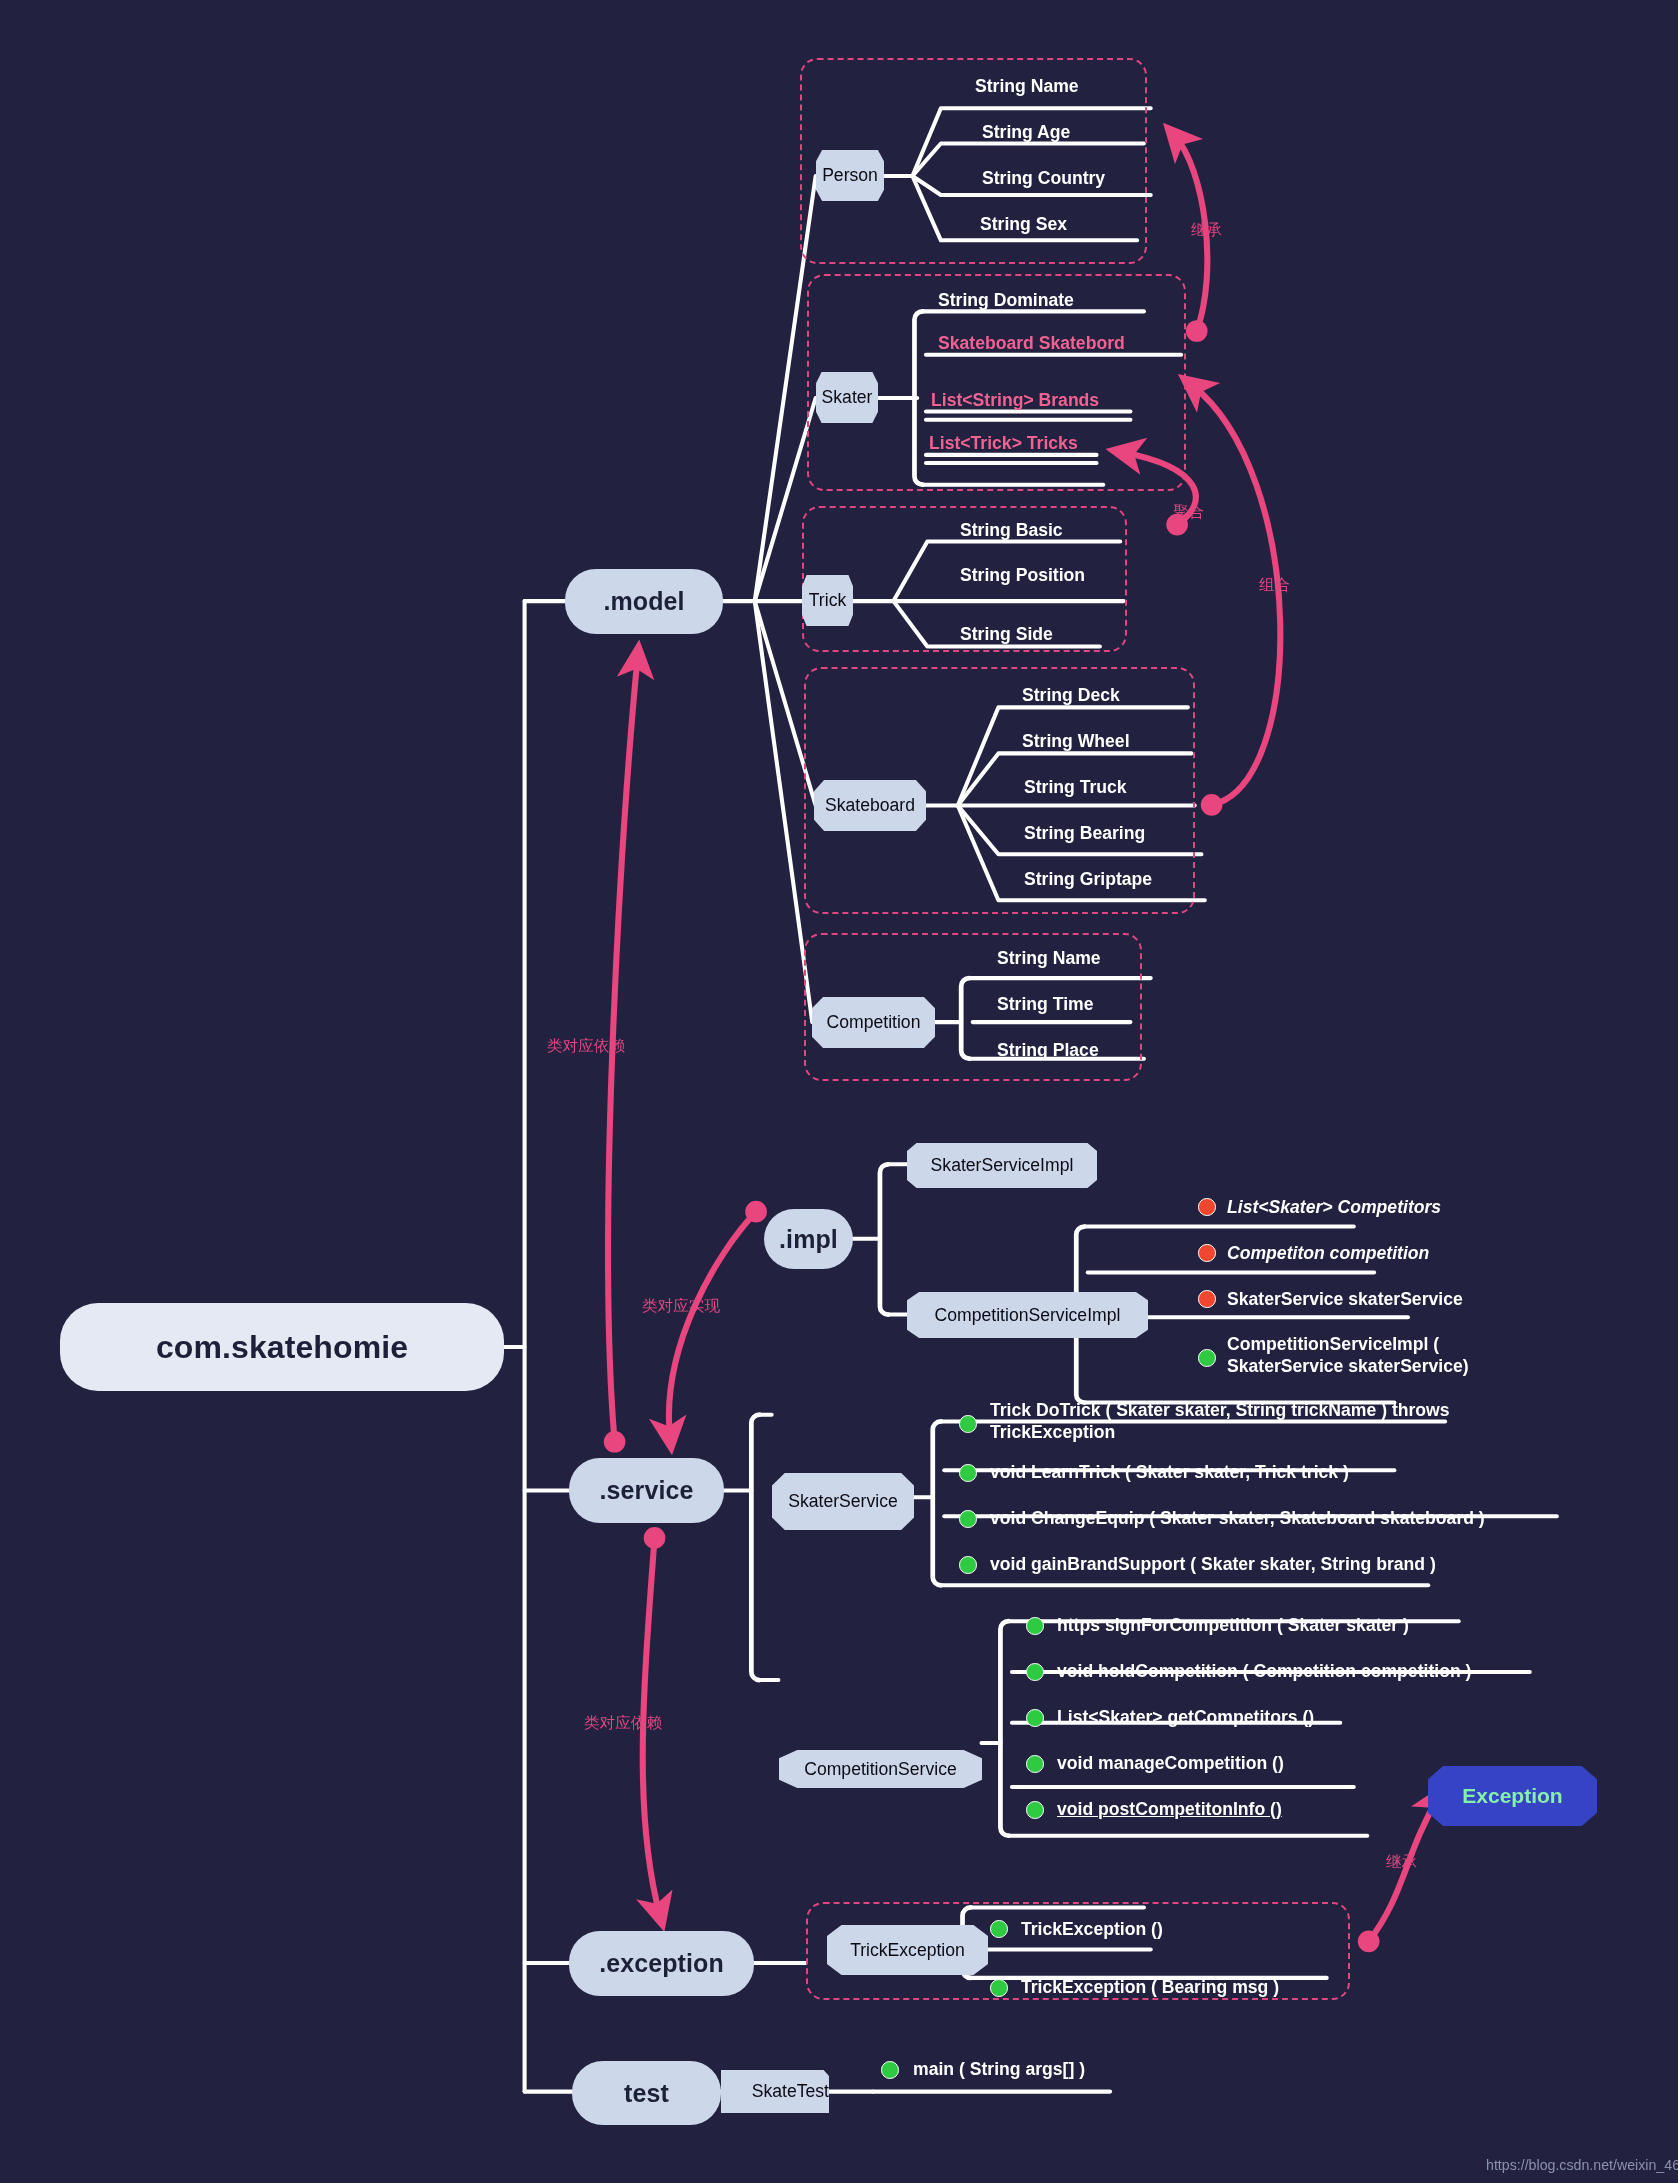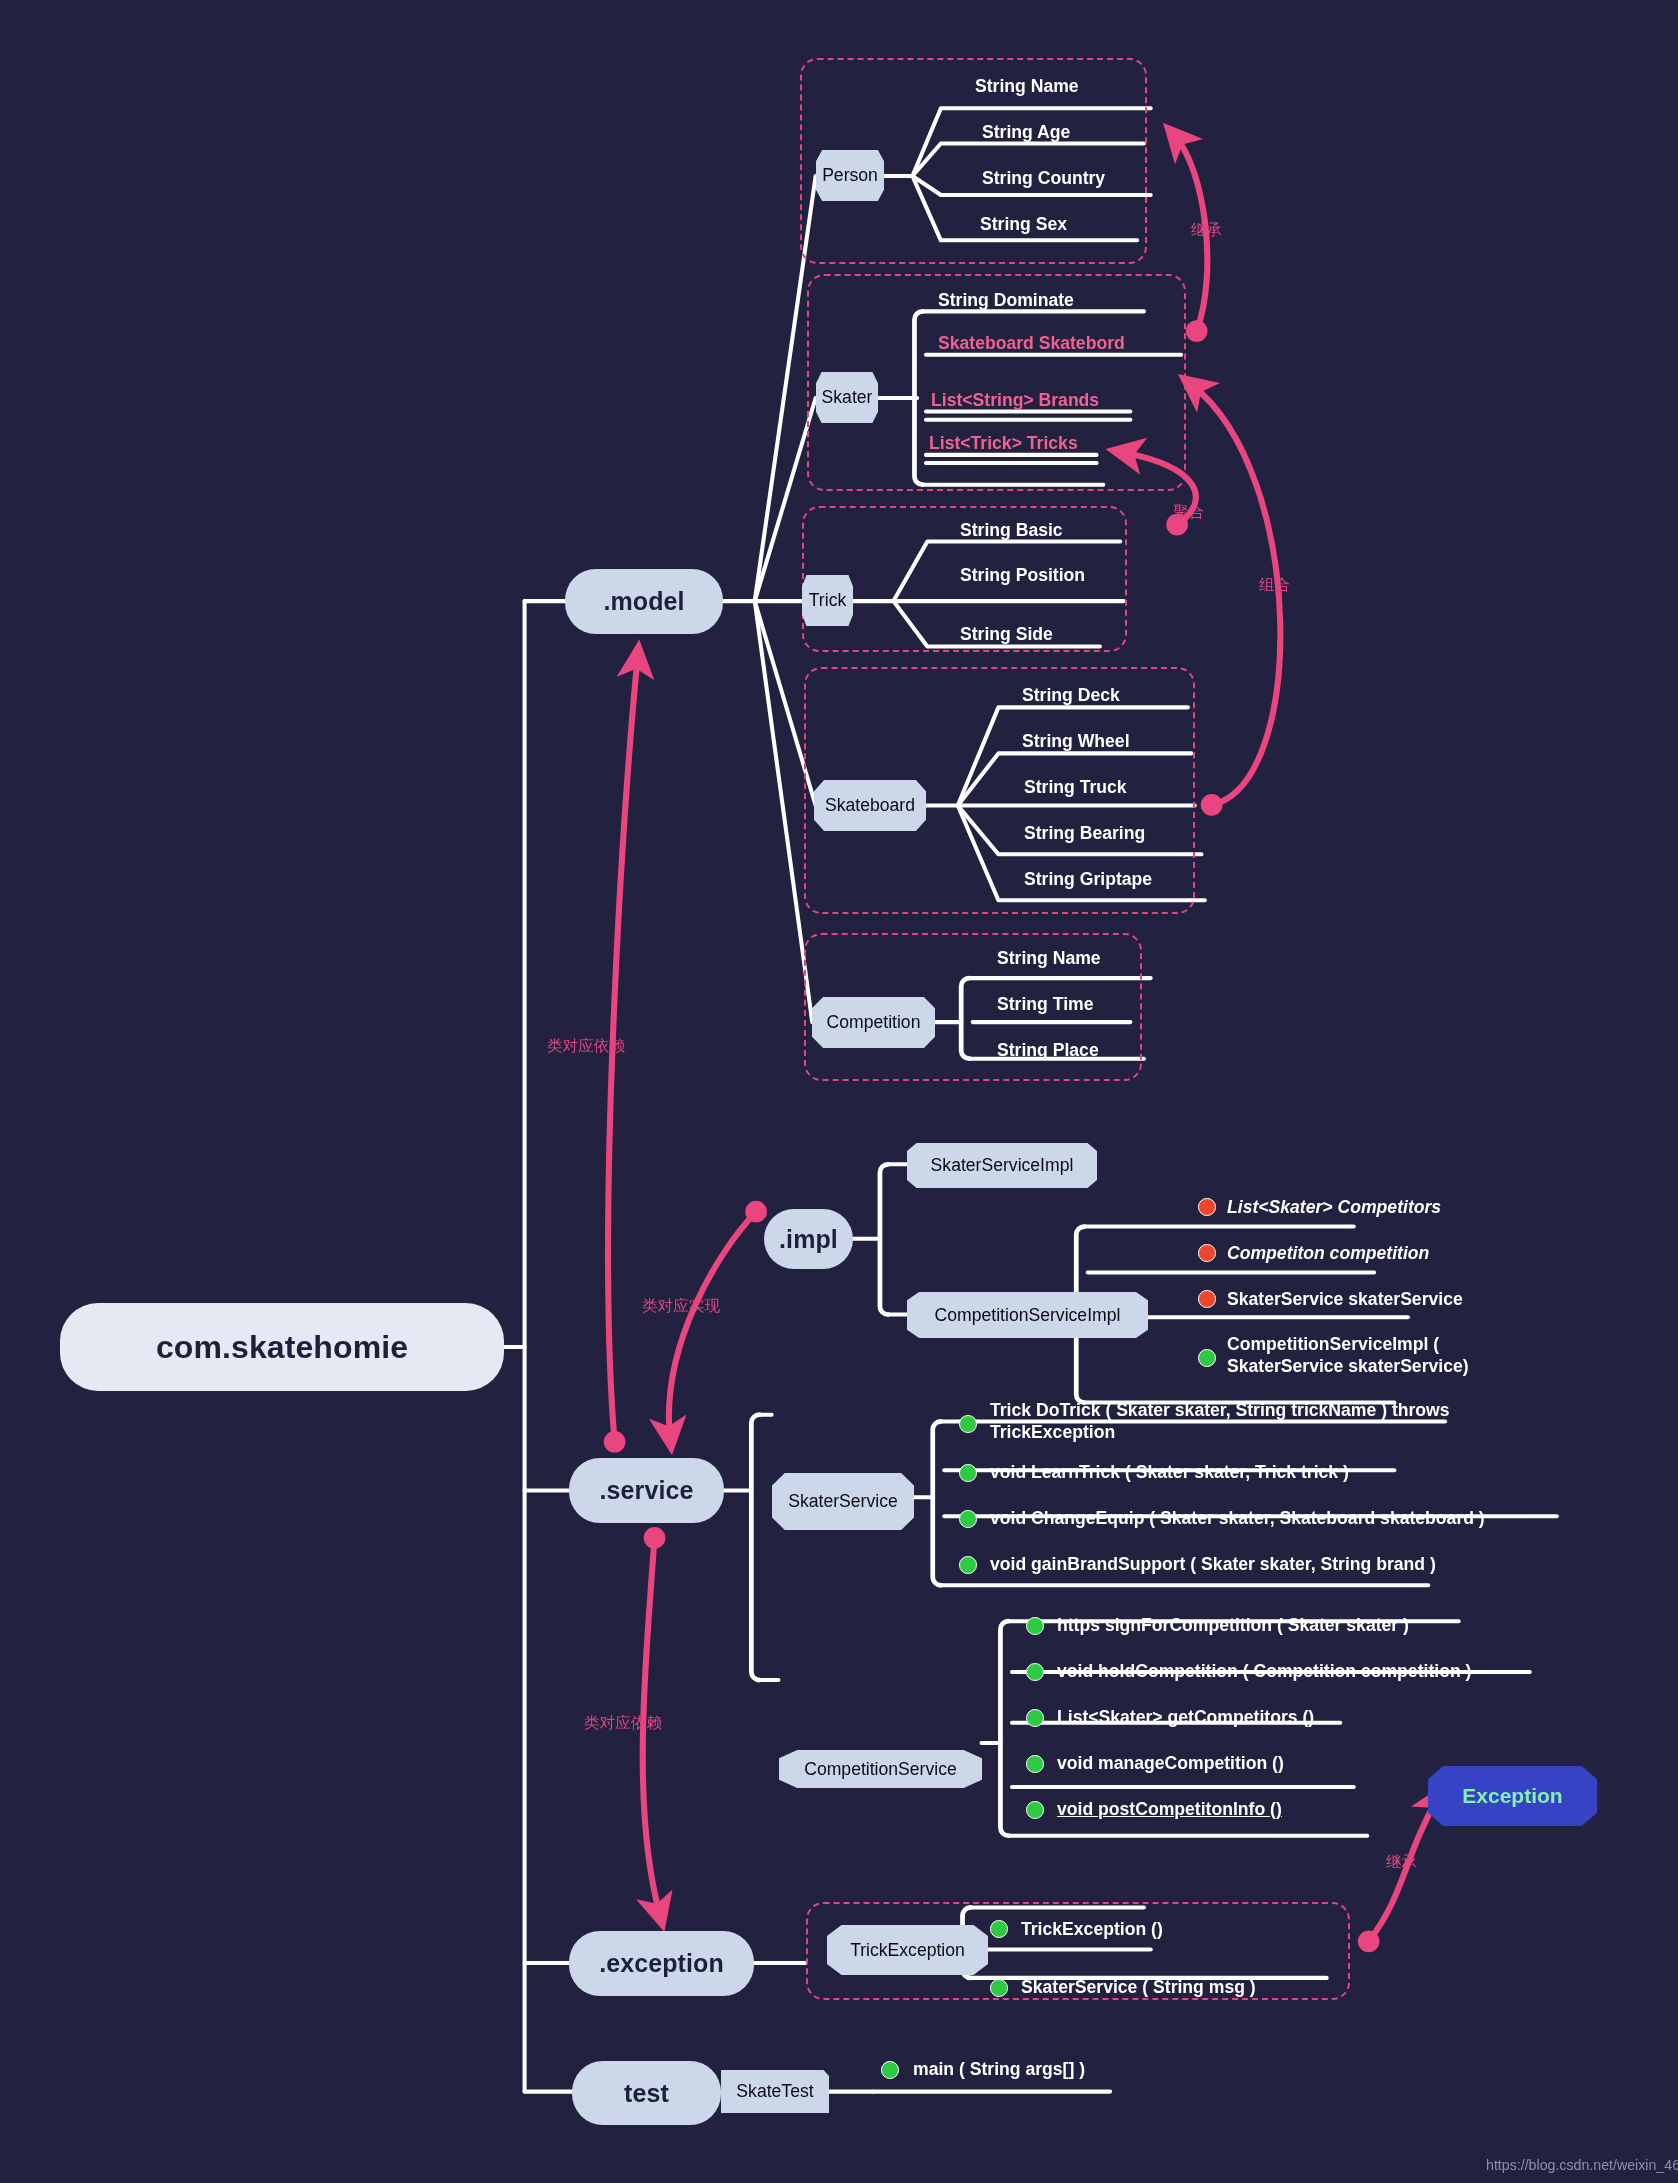--- a/index.html
+++ b/index.html
@@ -54,21 +54,21 @@
     background:#3543c4;
     color:#86efac;
     font-size:21px;
     font-weight:bold;
   }
   .flatbox{
     position:absolute;
     background:#cdd7ea;
     color:#0c0c14;
     font-size:17.6px;
-    display:flex;align-items:center;justify-content:center;
+    display:flex;align-items:center;justify-content:flex-end;
     white-space:nowrap;
     -webkit-clip-path:polygon(0 0,95% 0,100% 14%,100% 100%,0 100%);
     clip-path:polygon(0 0,95% 0,100% 14%,100% 100%,0 100%);
   }
 
   
   .leaf{
     position:absolute;
     color:#ffffff;
     font-size:17.6px;
@@ -373,21 +373,21 @@
   <div class="leaf" style="left:1057px;top:1799px;text-decoration:underline;">void postCompetitonInfo ()</div>
 
   <div class="hexa" style="left:827px;top:1925px;width:161px;height:50px;">
     <span>TrickException</span>
   </div>
 
   <span class="dot green" style="left:990px;top:1920px;"></span>
   <div class="leaf" style="left:1021px;top:1919px;">TrickException ()</div>
 
   <span class="dot green" style="left:990px;top:1979px;"></span>
-  <div class="leaf" style="left:1021px;top:1977px;">SkaterService ( String msg )</div>
+  <div class="leaf" style="left:1021px;top:1977px;">TrickException ( Bearing msg )</div>
 
   <div class="hexa blueX" style="left:1428px;top:1766px;width:169px;height:60px;">
     <span>Exception</span>
   </div>
 
   <div class="flatbox" style="left:721px;top:2070px;width:108px;height:43px;">
     <span>SkateTest</span>
   </div>
   <span class="dot green" style="left:881px;top:2061px;"></span>
   <div class="leaf" style="left:913px;top:2059px;">main ( String args[] )</div>

